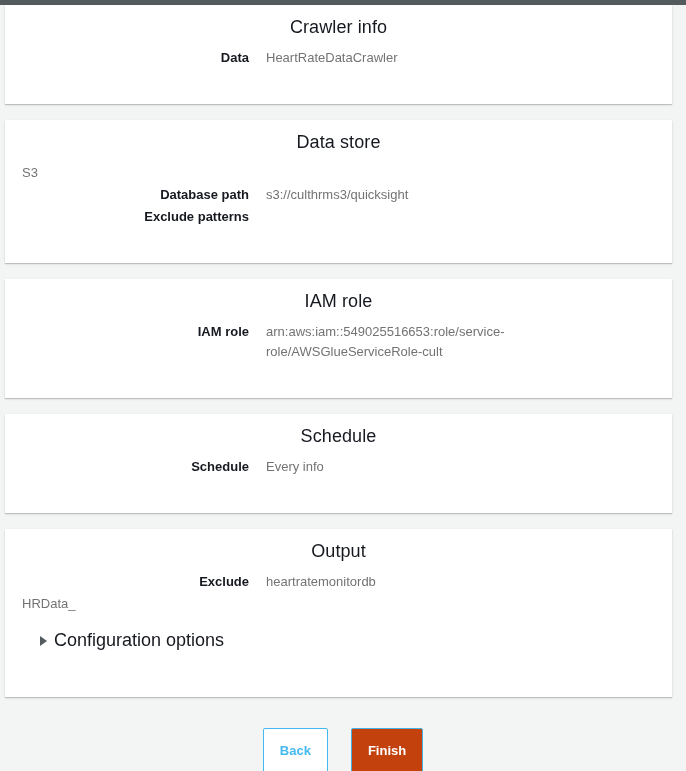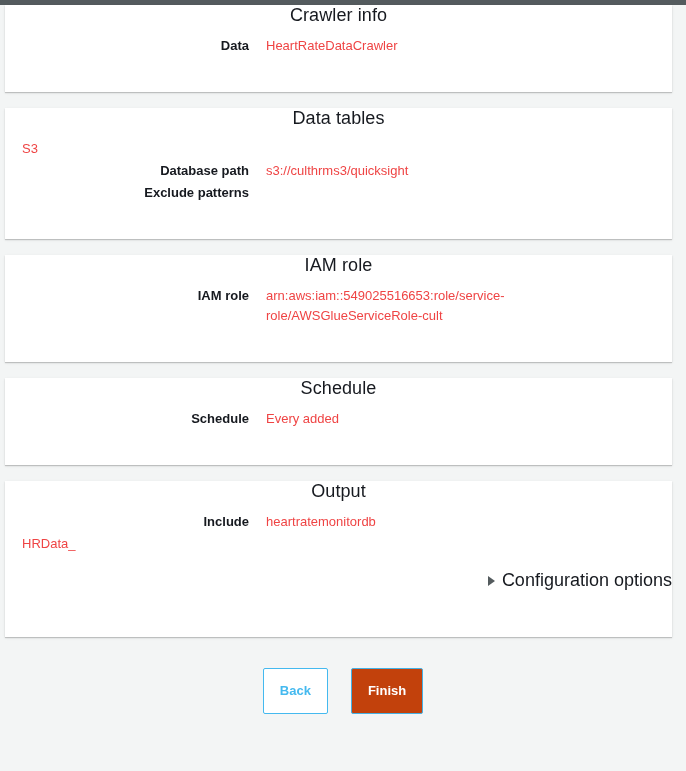--- a/index.html
+++ b/index.html
@@ -32,20 +32,21 @@
     position: relative;
   }
   .card-gap {
     height: 16px;
   }
   .card-title {
     text-align: center;
     font-size: 18px;
     font-weight: 400;
     color: #16191f;
+    padding-top: 12px;
     padding-bottom: 10px;
     letter-spacing: 0.1px;
   }
   .rows {
     padding: 0 0 0 0;
   }
   .row {
     display: flex;
     align-items: flex-start;
     margin-bottom: 2px;
@@ -56,34 +57,33 @@
     min-width: 244px;
     text-align: right;
     font-weight: bold;
     font-size: 13px;
     color: #16191f;
     padding-right: 0;
   }
   .row-value {
     padding-left: 17px;
     font-size: 13px;
-    color: #ef4444;
+    color: #737373;
     max-width: 270px;
     word-break: break-word;
   }
   .row-value.wide {
     max-width: 275px;
   }
   .expander {
     display: flex;
     align-items: center;
     padding: 14px 0 0 35px;
     cursor: pointer;
     user-select: none;
-    justify-content: flex-end;
   }
   .tri {
     width: 0;
     height: 0;
     border-top: 5px solid transparent;
     border-bottom: 5px solid transparent;
     border-left: 7px solid #545b5e;
     margin-right: 7px;
     flex: none;
   }
@@ -134,21 +134,21 @@
         <div class="row-label">Data</div>
         <div class="row-value">HeartRateDataCrawler</div>
       </div>
     </div>
     <div class="card-pad-md"></div>
   </div>
 
   <div class="card-gap"></div>
 
   <div class="card">
-    <div class="card-title">Data tables</div>
+    <div class="card-title">Data store</div>
     <div class="rows">
       <div class="row">
         <div class="row-value">S3</div>
       </div>
       <div class="row">
         <div class="row-label">Database path</div>
         <div class="row-value">s3://culthrms3/quicksight</div>
       </div>
       <div class="row">
         <div class="row-label">Exclude patterns</div>
@@ -171,33 +171,33 @@
     <div class="card-pad-md"></div>
   </div>
 
   <div class="card-gap"></div>
 
   <div class="card">
     <div class="card-title">Schedule</div>
     <div class="rows">
       <div class="row">
         <div class="row-label">Schedule</div>
-        <div class="row-value">Every added</div>
+        <div class="row-value">Every info</div>
       </div>
     </div>
     <div class="card-pad-md"></div>
   </div>
 
   <div class="card-gap"></div>
 
   <div class="card">
     <div class="card-title">Output</div>
     <div class="rows">
       <div class="row">
-        <div class="row-label">Include</div>
+        <div class="row-label">Exclude</div>
         <div class="row-value">heartratemonitordb</div>
       </div>
       <div class="row">
         <div class="row-value">HRData_</div>
       </div>
     </div>
     <div class="expander">
       <span class="tri"></span>
       <span class="expander-label">Configuration options</span>
     </div>

